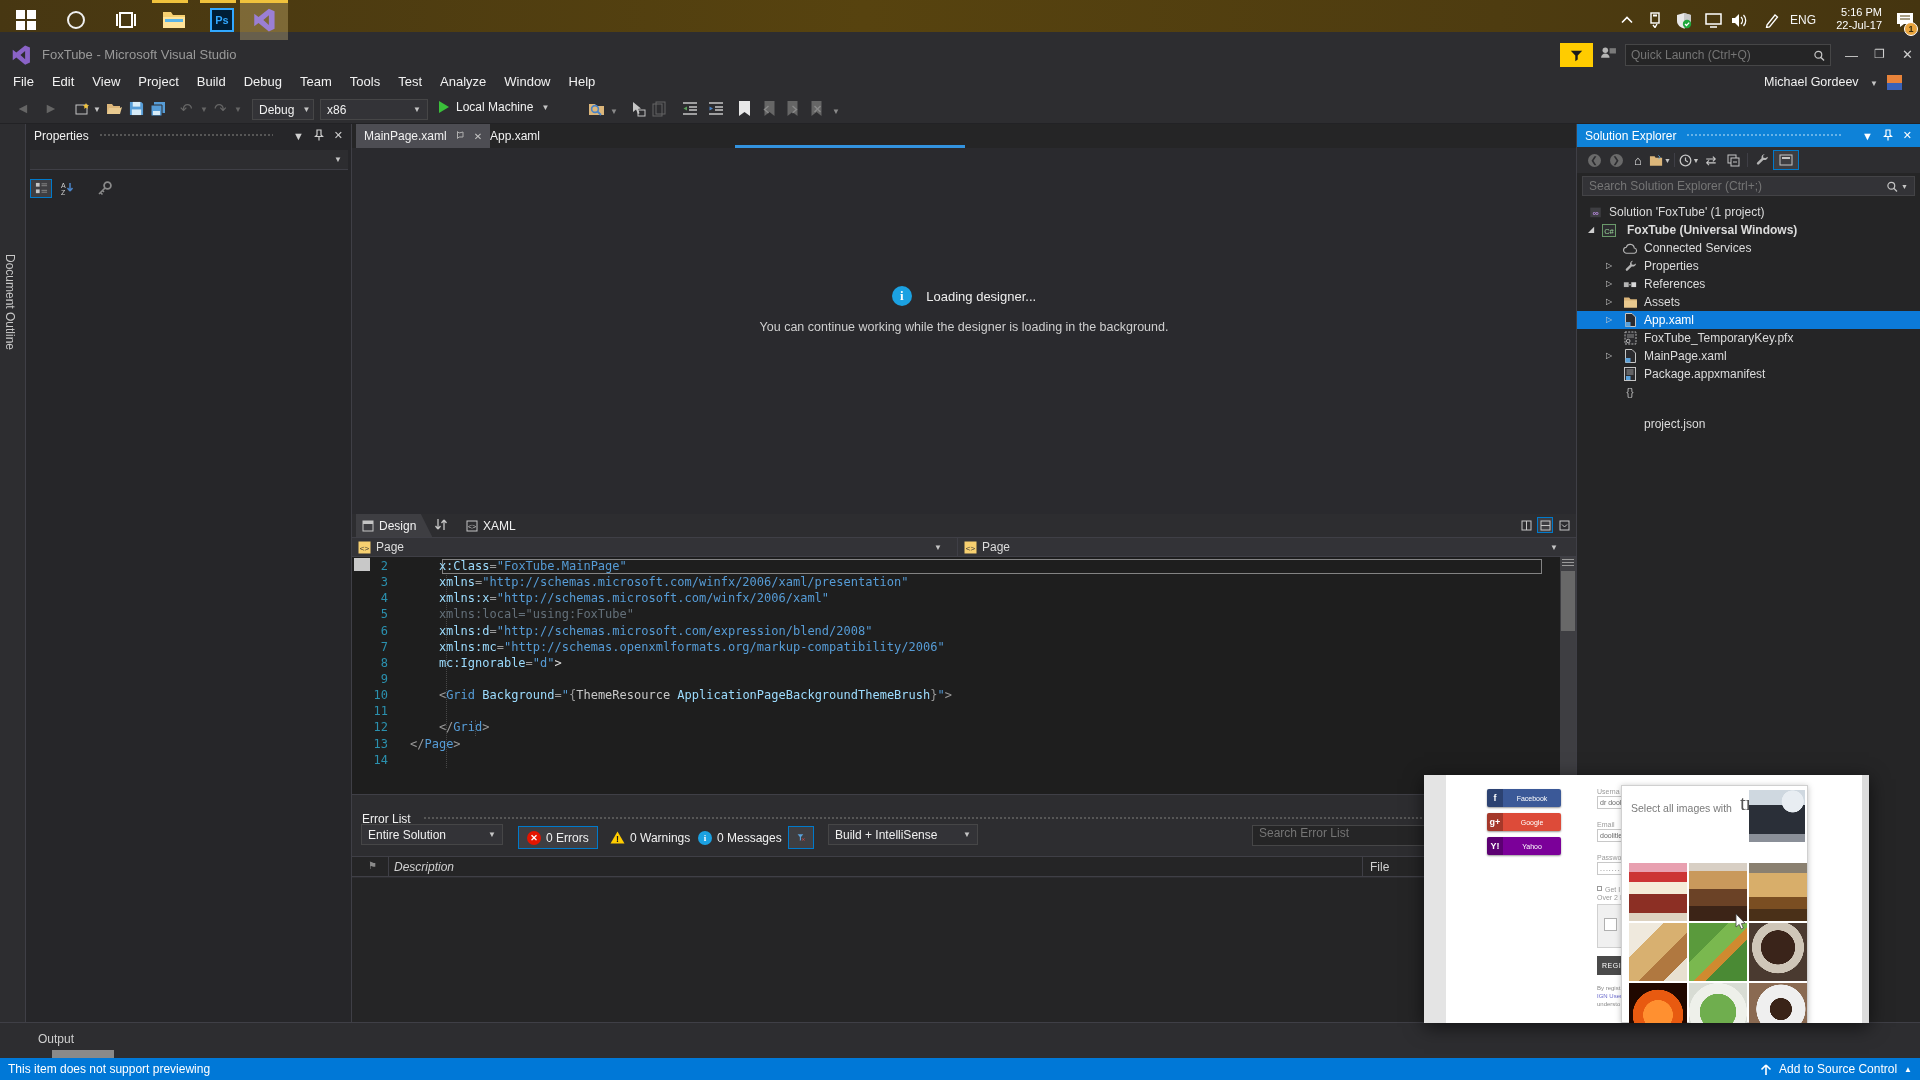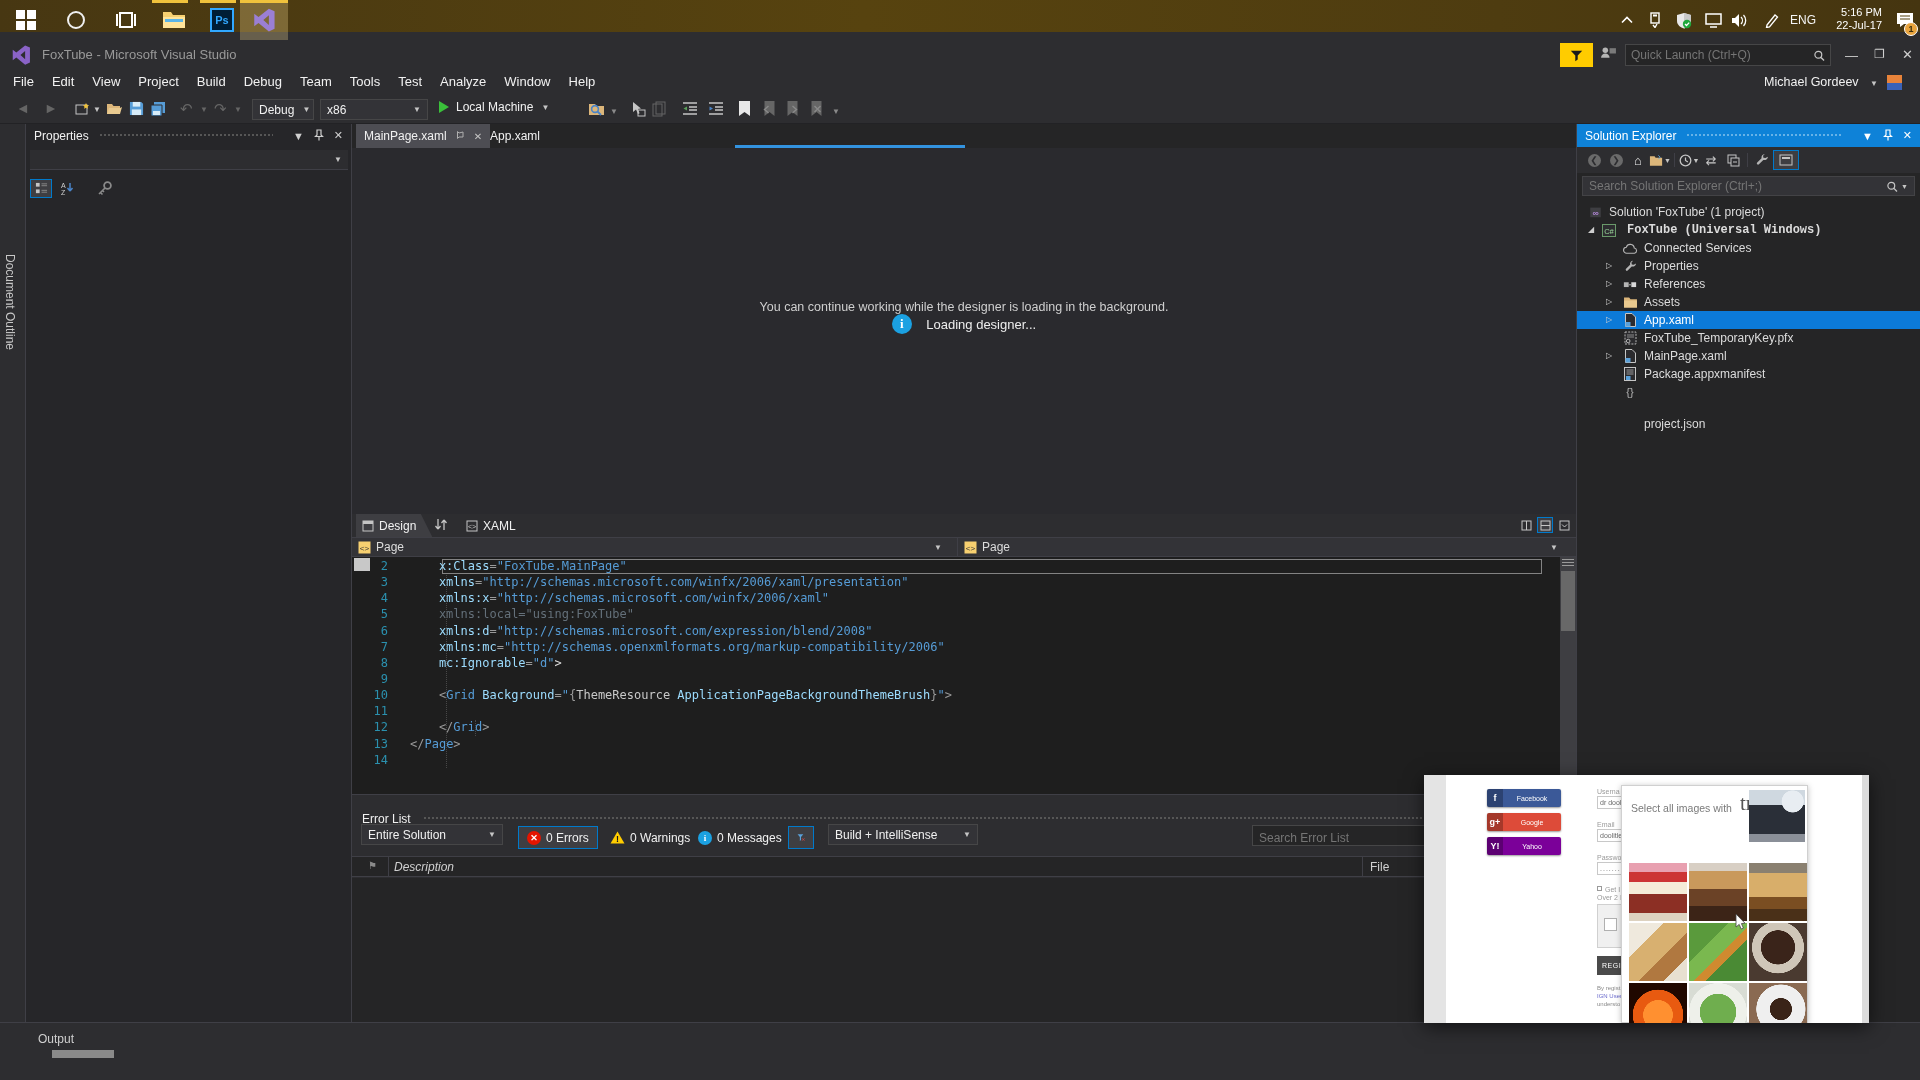--- a/index.html
+++ b/index.html
@@ -377,25 +377,25 @@
         <span style="color:#c5c5c5;font-size:10px;margin-left:7px;">✕</span>
       </span>
       <span class="doc-tab" style="left:130px;">
         <span>App.xaml</span>
       </span>
     </div>
     <div id="progress"></div>
 
     <div id="designer">
       <div class="load-wrap">
-        <div style="margin-top:14px;color:#cfcfcf;font-size:12.5px;">You can continue working while the designer is loading in the background.</div>
         <div>
           <span class="info-circle">i</span>
           <span style="color:#ededed;font-size:13px;margin-left:10px;vertical-align:middle;">Loading designer...</span>
         </div>
+        <div style="margin-top:14px;color:#cfcfcf;font-size:12.5px;">You can continue working while the designer is loading in the background.</div>
       </div>
     </div>
 
     <div id="splitbar">
       <span class="split-tab" style="left:4px;background:#3e3e42;clip-path:polygon(0 0,85% 0,100% 100%,0 100%);padding-right:16px;">
         <svg width="12" height="12" viewBox="0 0 12 12" style="margin-right:5px;">
             <rect x="1" y="1" width="10" height="10" fill="none" stroke="#c5c5c5"></rect>
             <rect x="1" y="1" width="10" height="3" fill="#c5c5c5"></rect>
           </svg>
         <span>Design</span>
@@ -520,38 +520,49 @@
     <span class="el-btn el-sel" style="left:436px;width:26px;justify-content:center;">
       <svg width="14" height="13" viewBox="0 0 14 13">
           <path d="M1 1h10l-4 4.5V11l-2 1.5V5.5Z" fill="#5aa0d8"></path>
           <path d="M9 8l4 4M13 8l-4 4" stroke="#d04a4a" stroke-width="1.4"></path>
         </svg>
     </span>
     <span class="tool-box" style="left:476px;top:29px;width:150px;">
         <span>Build + IntelliSense</span>
         <span class="caret">▼</span>
       </span>
-    <span class="abs qbox" style="left:900px;top:30px;width:300px;height:21px;display:flex;align-items:flex-end;padding:0 6px;">
+    <span class="abs qbox" style="left:900px;top:30px;width:300px;height:21px;display:flex;align-items:flex-start;padding:0 6px;">
       <input class="flat" placeholder="Search Error List" style="">
     </span>
     <div id="el-headrow">
       <span class="abs" style="left:16px;top:3px;color:#8a8a8a;font-size:10px;">⚑</span>
       <span class="abs" style="left:42px;top:3px;font-style:italic;">Description</span>
       <span class="abs" style="left:1018px;top:3px;">File</span>
       <span class="abs" style="left:36px;top:0;height:20px;border-left:1px solid #3f3f46;"></span>
       <span class="abs" style="left:1010px;top:0;height:20px;border-left:1px solid #3f3f46;"></span>
     </div>
     <div id="el-body"></div>
   </div>
 
   <div id="outputbar" class="abs">
     <span class="abs" style="left:38px;top:9px;color:#d0d0d0;font-size:12px;">Output</span>
     <span class="abs" style="left:52px;top:27px;width:62px;height:8px;background:#8a8a8a;"></span>
   </div>
 
+  <div id="statusbar" class="abs">
+    <span>This item does not support previewing</span>
+    <span style="flex:1;"></span>
+    <span style="display:flex;align-items:center;gap:7px;">
+      <svg width="12" height="13" viewBox="0 0 12 13">
+          <path d="M6 12V2M6 2L1.5 6.5M6 2l4.5 4.5" stroke="#fff" stroke-width="1.6" fill="none"></path>
+        </svg>
+      <span>Add to Source Control</span>
+      <span style="font-size:8px;">▲</span>
+    </span>
+  </div>
 
   <div id="solexp" class="abs">
     <div id="se-head">
       <span>Solution Explorer</span>
       <span class="dots" style="flex:1;margin:0 10px;background-image:radial-gradient(#66b2e8 1px,transparent 1.2px);"></span>
       <span class="ph-ctl" style="color:#fff;">▼</span>
       <span class="ph-ctl"><svg width="10" height="12" viewBox="0 0 10 12">
             <path d="M3 1h4v5l1.5 1.5h-7L3 6Z M5 7.5v4" stroke="#fff" fill="none" stroke-width="1.2"></path>
           </svg></span>
       <span class="ph-ctl" style="color:#fff;">✕</span>
@@ -619,21 +630,21 @@
           <span class="tlab" style="left: 32px;">Solution 'FoxTube' (1 project)</span>
         </div>
         <div class="trow" style="top: 22px;">
           <span class="texp" style="left: 11px;">◢</span>
           <span class="tico" style="left: 24px;">
             <svg width="14" height="13" viewBox="0 0 14 13">
               <rect x="0.5" y="0.5" width="13" height="12" fill="#2d2d30" stroke="#6a9a6a"></rect>
               <text x="7" y="9.5" text-anchor="middle" font-size="7.5" fill="#9ad69a">C#</text>
             </svg>
           </span>
-          <span class="tlab" style="left: 50px; font-weight: bold; font-family: Liberation Mono, monospace;">FoxTube (Universal Windows)</span>
+          <span class="tlab" style="left: 50px; font-weight: bold;">FoxTube (Universal Windows)</span>
         </div>
         <div class="trow" style="top: 40px;">
           <span class="tico" style="left: 45px;">
             <svg width="15" height="11" viewBox="0 0 16 11">
               <path d="M4 10.5a3.2 3.2 0 0 1-.4-6.4A4.3 4.3 0 0 1 12 5a2.8 2.8 0 0 1 .3 5.5z" fill="none" stroke="#b5b5b5" stroke-width="1.2"></path>
             </svg>
           </span>
           <span class="tlab" style="left: 67px;">Connected Services</span>
         </div>
         <div class="trow" style="top: 58px;">

